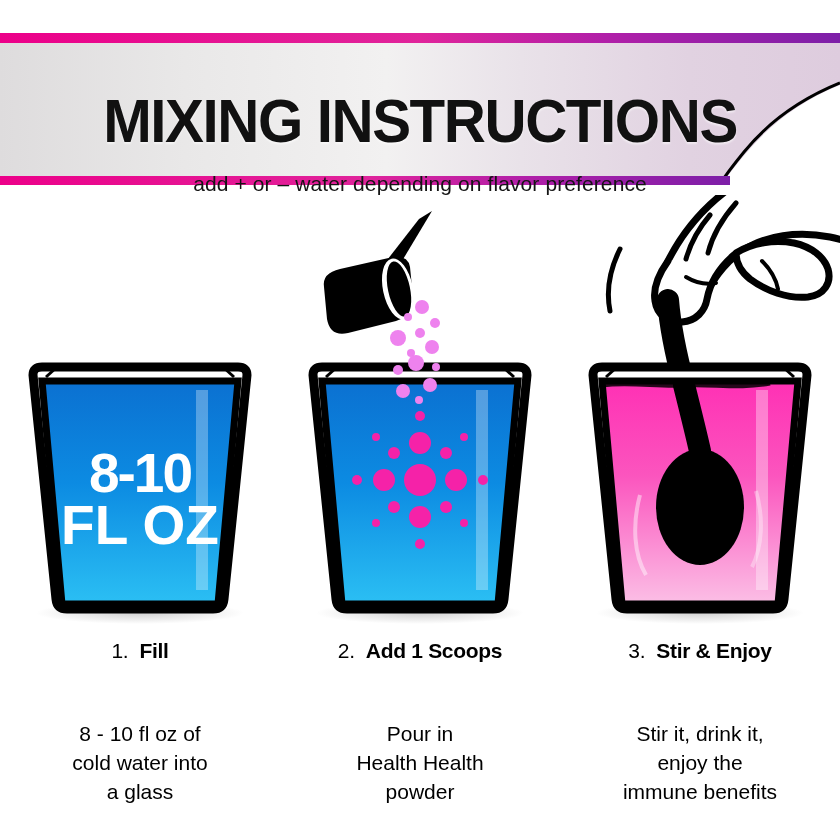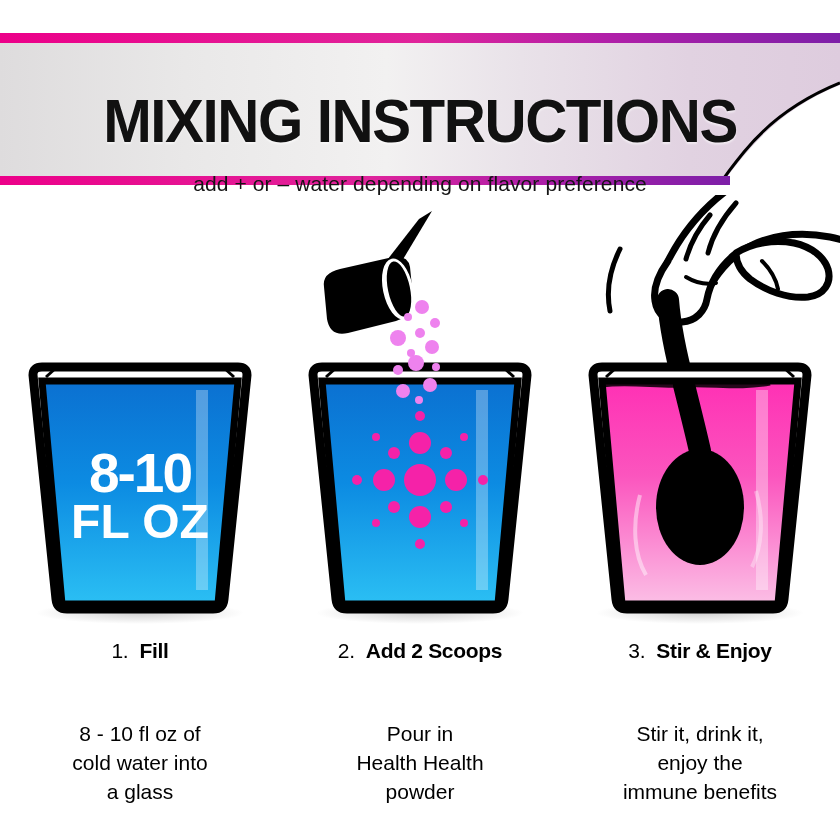--- a/index.html
+++ b/index.html
@@ -101,21 +101,21 @@
   .oz-text {
     position:absolute;
     left:0; width:280px;
     text-align:center;
     font-family:"Liberation Sans", sans-serif;
     font-weight:bold;
     color:#ffffff;
     line-height:1;
   }
   .oz-big { top:251px; font-size:55px; letter-spacing:-2px; }
-  .oz-small { top:303px; font-size:48px; letter-spacing:0px; }
+  .oz-small { top:303px; font-size:55px; letter-spacing:0px; }
 </style>
 </head>
 <body>
 
 <div id="page">
 
   <div id="header-banner">
     <svg width="840" height="152" viewBox="0 0 840 152" xmlns="http://www.w3.org/2000/svg">
       <defs>
         <linearGradient id="barGrad" x1="0" y1="0" x2="1" y2="0">
@@ -279,21 +279,21 @@
             <circle cx="156" cy="172" r="4"></circle>
             <circle cx="150" cy="190" r="7"></circle>
             <circle cx="123" cy="196" r="7"></circle>
             <circle cx="139" cy="205" r="4"></circle>
           </g>
         </svg>
       </div>
 
       <div class="step-title">
         <span class="num">2.&nbsp;</span>
-        <span class="bold">Add 2 Scoops</span>
+        <span class="bold">Add 1 Scoops</span>
       </div>
       <div class="step-body">
         <div>Pour in</div>
         <div>Health Health</div>
         <div>powder</div>
       </div>
     </div>
 
     <div class="step">
       <div class="art">

